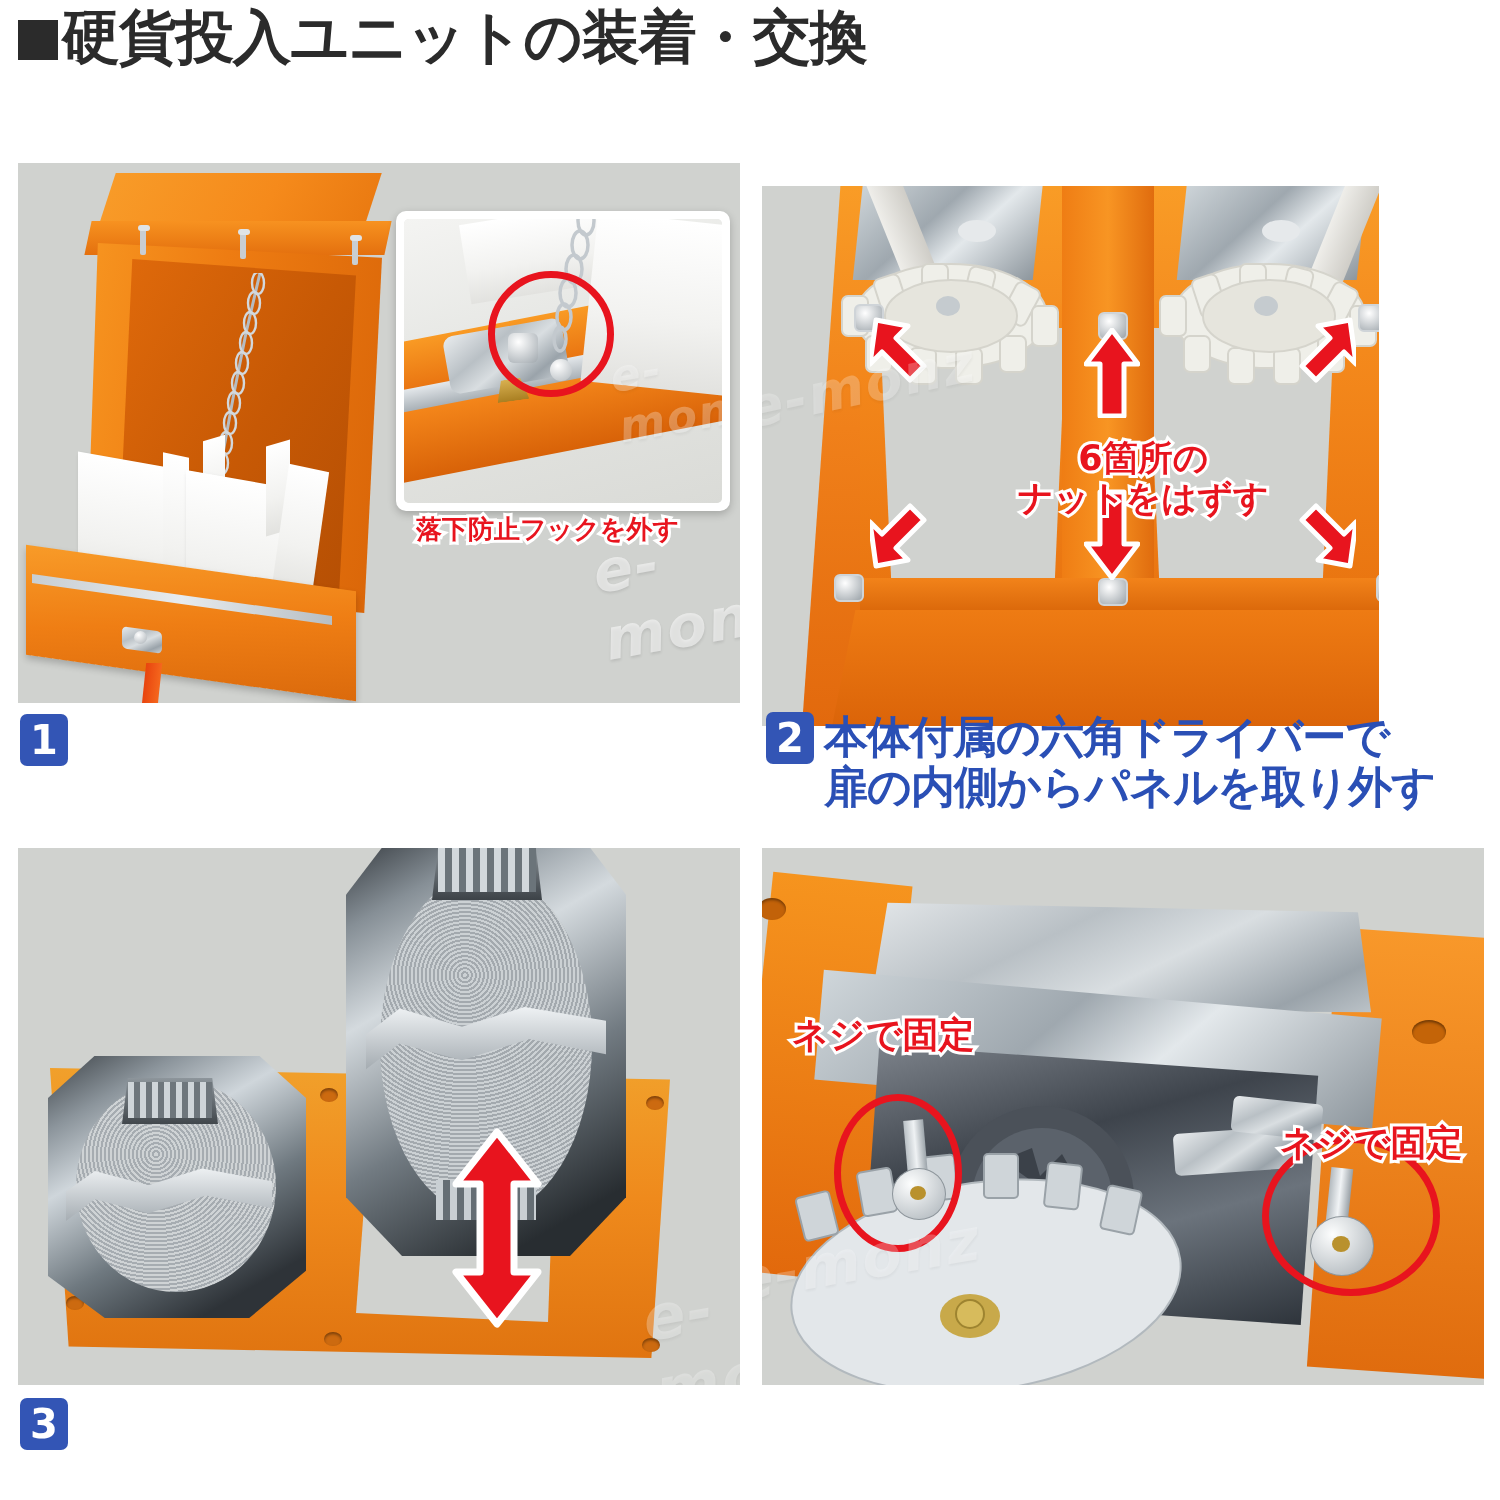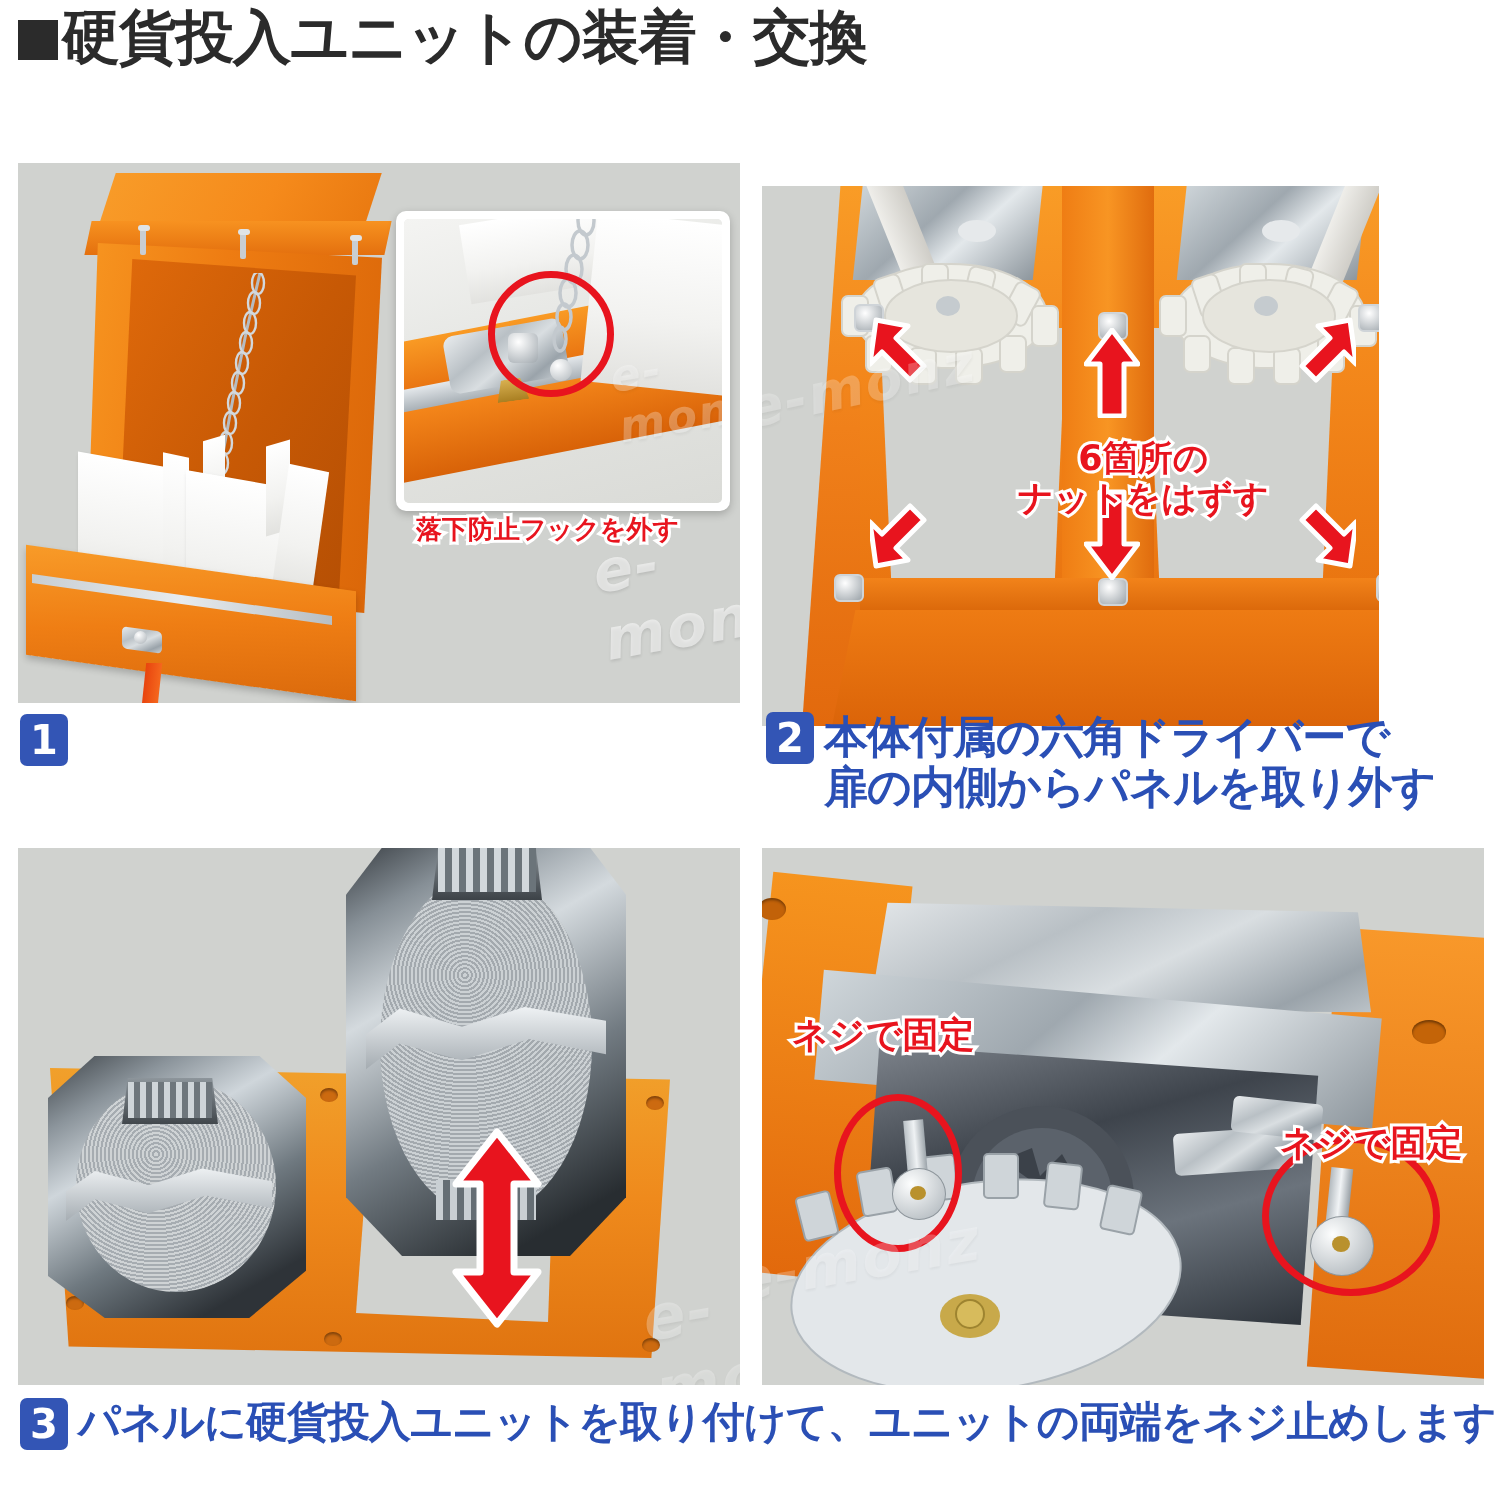--- a/index.html
+++ b/index.html
@@ -389,16 +389,15 @@
       <div class="redlab" style="left:30px;top:166px;font-size:36px;">ネジで固定</div>
 
       <div class="redlab" style="left:518px;top:274px;font-size:36px;">ネジで固定</div>
 
       <div class="watermark" style="left:-30px;top:378px;font-size:58px;transform:rotate(-10deg);opacity:.45;">e-monz</div>
     </div>
   </div>
 
   <div class="caption cap-3" style="left:20px;top:1398px;">
     <div class="badge">3</div>
-    <div class="cap-text">パネルに硬貨投入ユニットを取り付けて、ユニットの両端をネジ止めします</div>
   </div>
 
 </div>
 
 </body></html>

